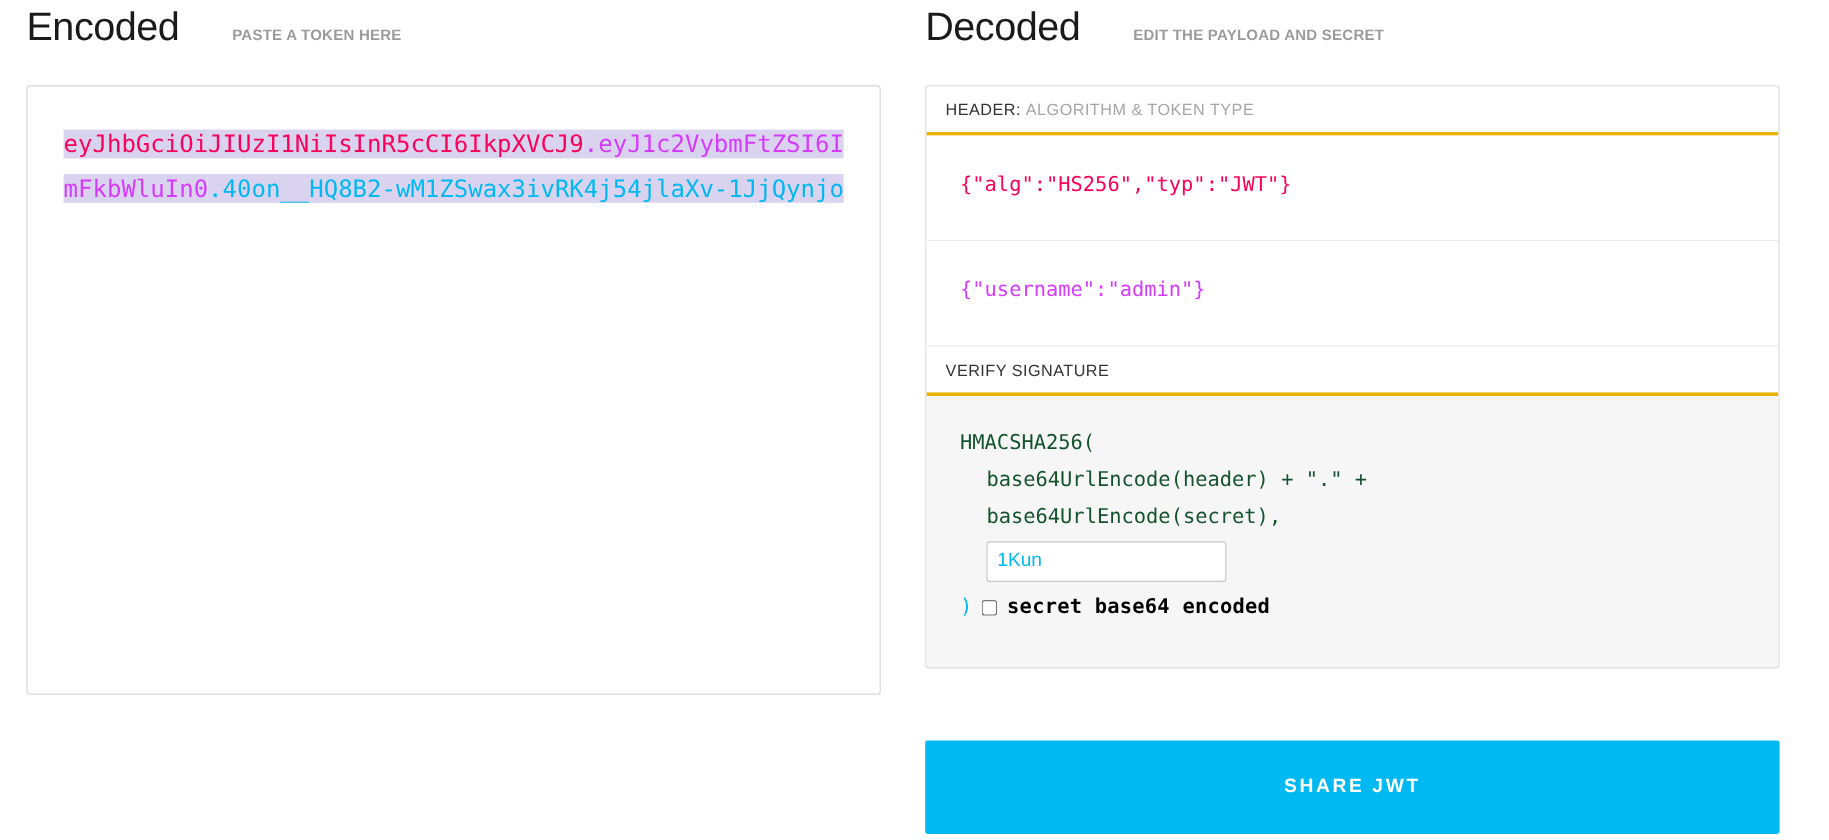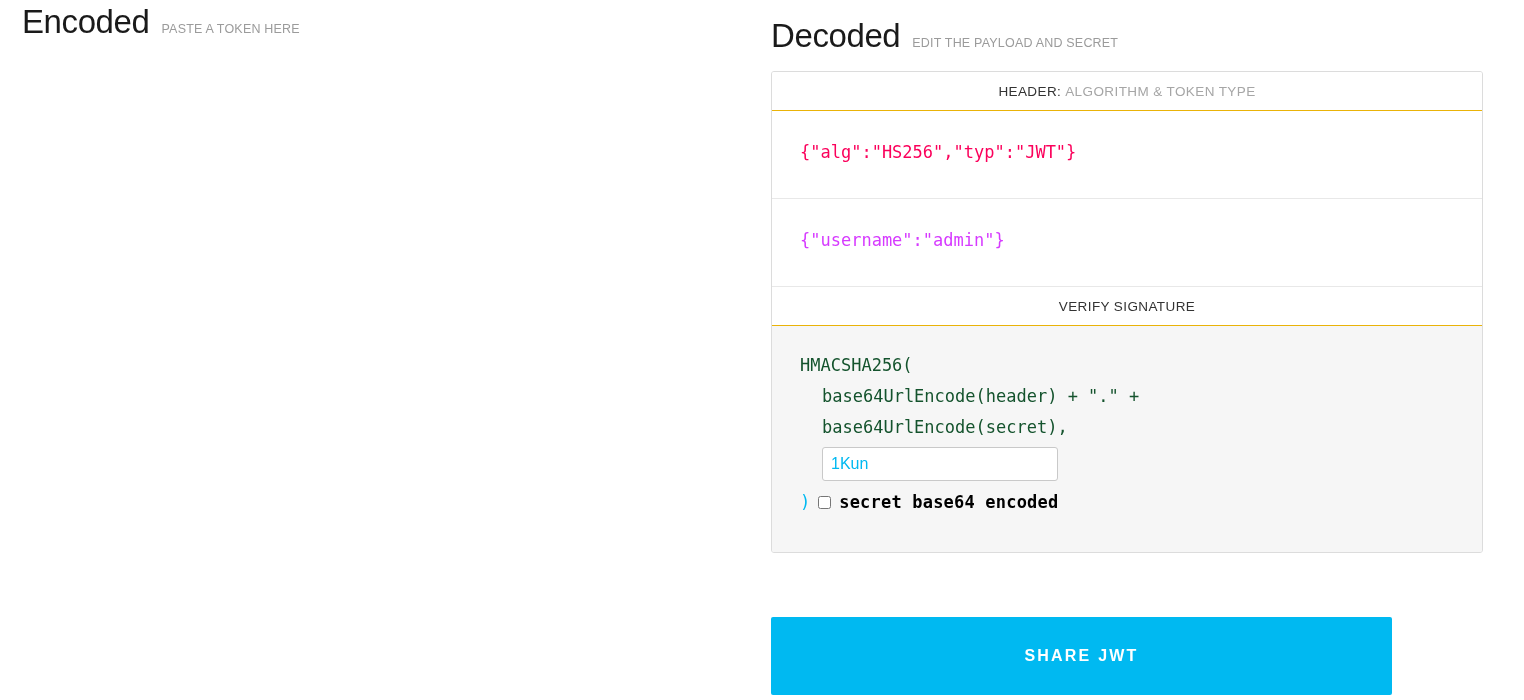--- a/index.html
+++ b/index.html
@@ -22,45 +22,47 @@
   
   .col-left {
     position: absolute;
     left: 22px;
     top: 0;
     width: 712px;
   }
   .col-right {
     position: absolute;
     left: 771px;
-    top: 14px;
+    top: 0;
     width: 712px;
   }
 
   
   .section-head {
     display: flex;
     align-items: baseline;
     padding-top: 2px;
     height: 48px;
+    gap: 32px;
   }
   .section-title {
     font-size: 33px;
     font-weight: 400;
     color: #1a1a1a;
     letter-spacing: -0.4px;
     line-height: 40px;
   }
   .section-sub {
     font-size: 12.5px;
     color: #9b9b9b;
     letter-spacing: 0.2px;
     margin-left: 12px;
     text-transform: uppercase;
     white-space: nowrap;
+    font-weight: bold;
   }
 
   
   .token-box {
     position: absolute;
     left: 22px;
     top: 71px;
     width: 712px;
     height: 508px;
     border: 1px solid #d8d8d8;
@@ -90,27 +92,26 @@
     left: 771px;
     top: 71px;
     width: 712px;
     border: 1px solid #dcdcdc;
     border-radius: 3px;
     background: #ffffff;
     overflow: hidden;
   }
   .dp-label {
     padding: 12px 16px 11px 16px;
-    border-bottom: 1px solid #eab308;
+    border-bottom: 3px solid #eab308;
     font-size: 13.5px;
     letter-spacing: 0.4px;
     color: #333333;
     background: #ffffff;
     text-transform: uppercase;
-    text-align: center;
   }
   .dp-label .muted {
     color: #a6a6a6;
     margin-left: 4px;
   }
   .dp-body {
     padding: 26px 16px 30px 28px;
     border-bottom: 1px solid #e8e8e8;
     background: #ffffff;
   }
@@ -138,21 +139,21 @@
     color: #14532d;
     white-space: pre;
   }
   .indent { padding-left: 22px; }
 
   .secret-row {
     padding-left: 22px;
     margin: 4px 0 2px 0;
   }
   .secret-input {
-    width: 236px;
+    width: 200px;
     height: 34px;
     border: 1px solid #c9c9c9;
     border-radius: 3px;
     background: #ffffff;
     color: #00b9f1;
     font-family: "Liberation Sans", sans-serif;
     font-size: 16px;
     padding: 0 8px;
     outline: none;
   }
@@ -199,21 +200,21 @@
     font-size: 30px;
     color: #00b9f1;
     letter-spacing: -0.2px;
     line-height: 34px;
   }
 
   .share-btn {
     position: absolute;
     left: 771px;
     top: 617px;
-    width: 621px;
+    width: 712px;
     height: 78px;
     background: #00b9f1;
     border: none;
     border-radius: 2px;
     color: #ffffff;
     font-family: "Liberation Sans", sans-serif;
     font-size: 16px;
     font-weight: bold;
     letter-spacing: 2.2px;
     cursor: pointer;
@@ -225,20 +226,23 @@
 
 <div class="page">
 
   <div class="col-left">
     <div class="section-head">
       <span class="section-title">Encoded</span>
       <span class="section-sub">PASTE A TOKEN HERE</span>
     </div>
   </div>
 
+  <div class="token-box">
+    <div class="token-text"><span class="tk-header">eyJhbGciOiJIUzI1NiIsInR5cCI6IkpXVCJ9</span><span class="tk-dot1">.</span><span class="tk-payload">eyJ1c2VybmFtZSI6ImFkbWluIn0</span><span class="tk-dot2">.</span><span class="tk-sig">40on__HQ8B2-wM1ZSwax3ivRK4j54jlaXv-1JjQynjo</span></div>
+  </div>
 
   <div class="col-right">
     <div class="section-head">
       <span class="section-title">Decoded</span>
       <span class="section-sub">EDIT THE PAYLOAD AND SECRET</span>
     </div>
   </div>
 
   <div class="decoded-panel">
 

